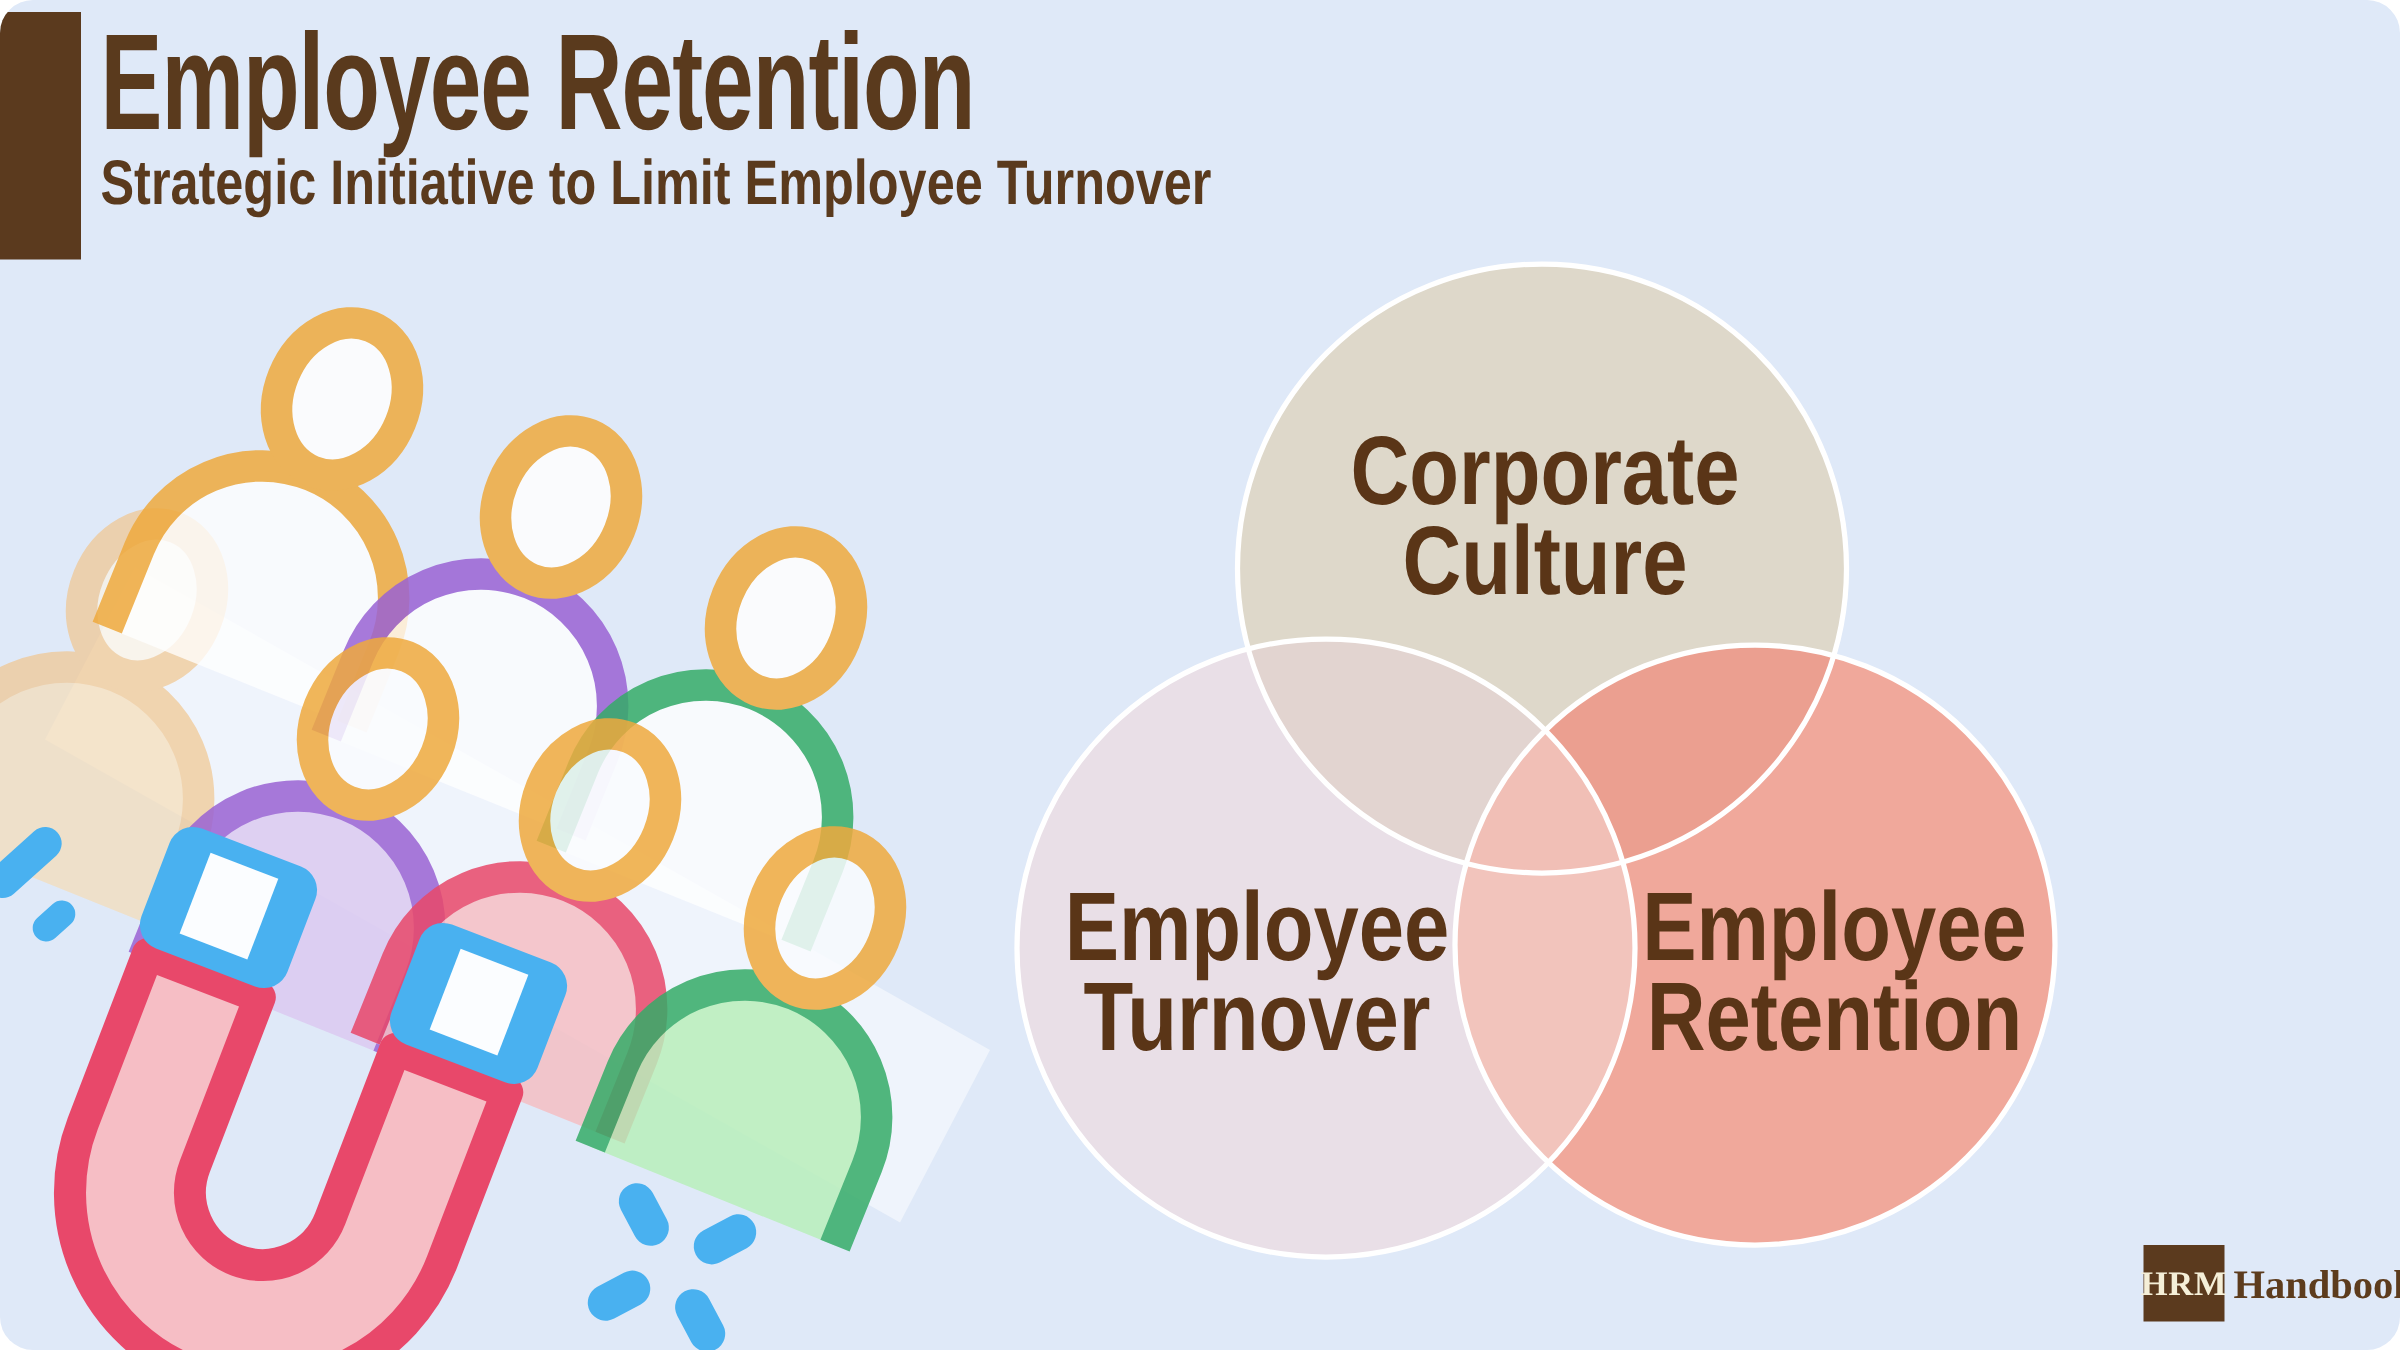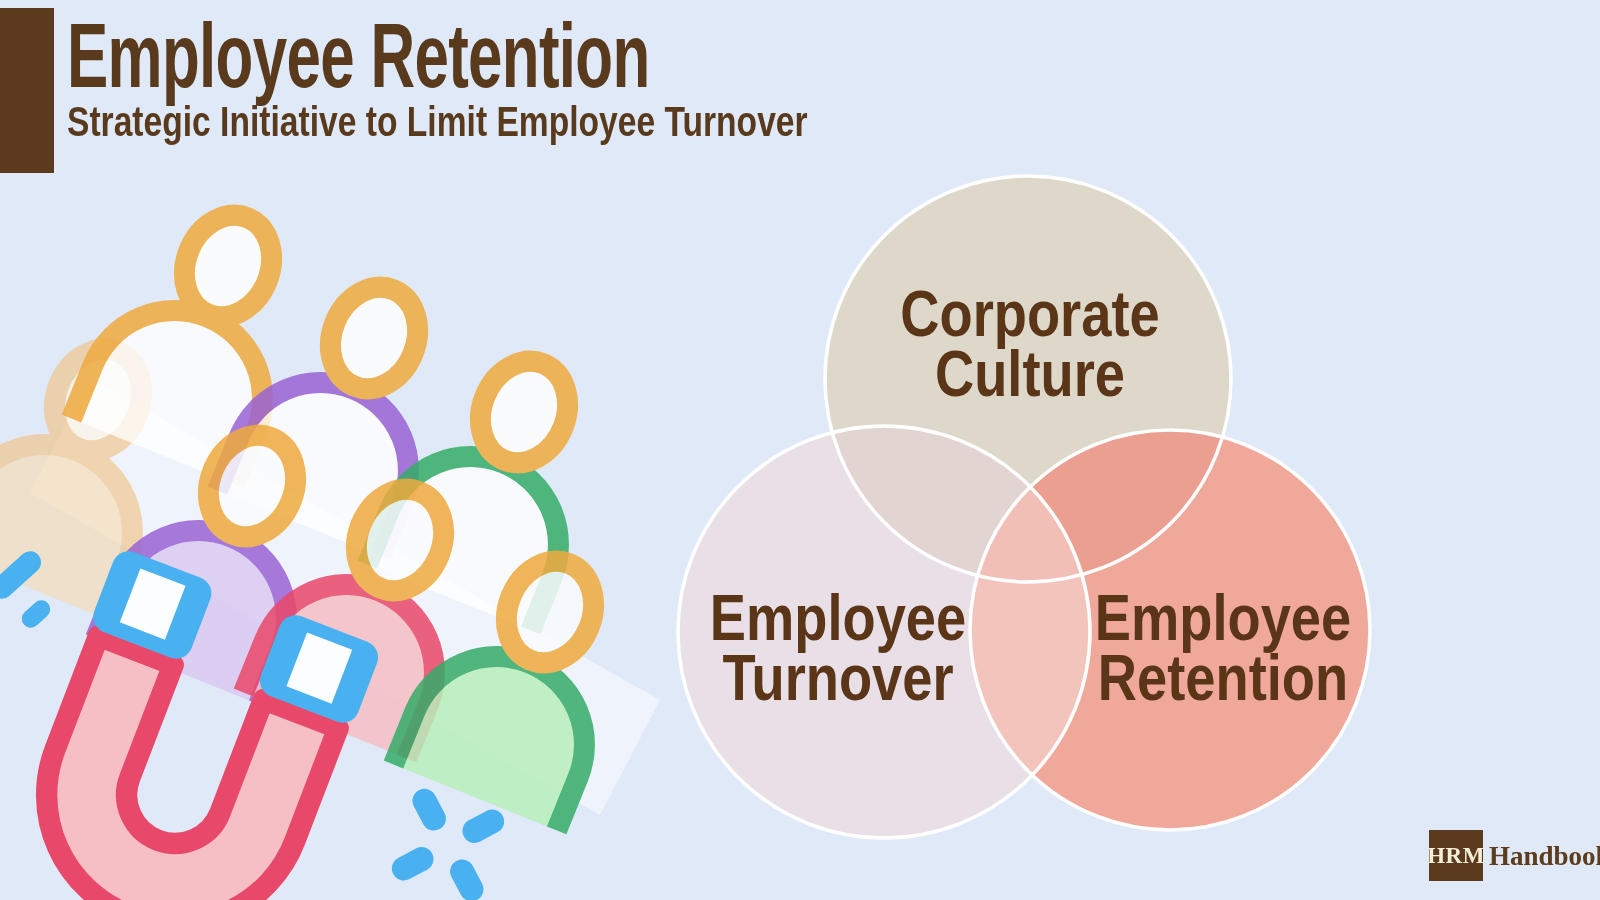--- a/index.html
+++ b/index.html
@@ -5,20 +5,21 @@
   html, body { margin: 0; padding: 0; }
   body { width: 1600px; height: 900px; overflow: hidden; }
 
   .stage {
     position: relative;
     width: 1600px;
     height: 900px;
     background: #dfe9f8;
     font-family: "Liberation Sans", sans-serif;
     overflow: hidden;
+    border-radius: 22px;
   }
 
   .accent-bar {
     position: absolute;
     left: 0; top: 8px;
     width: 54px; height: 165px;
     background: #5b3a1e;
   }
 
   .page-title {

